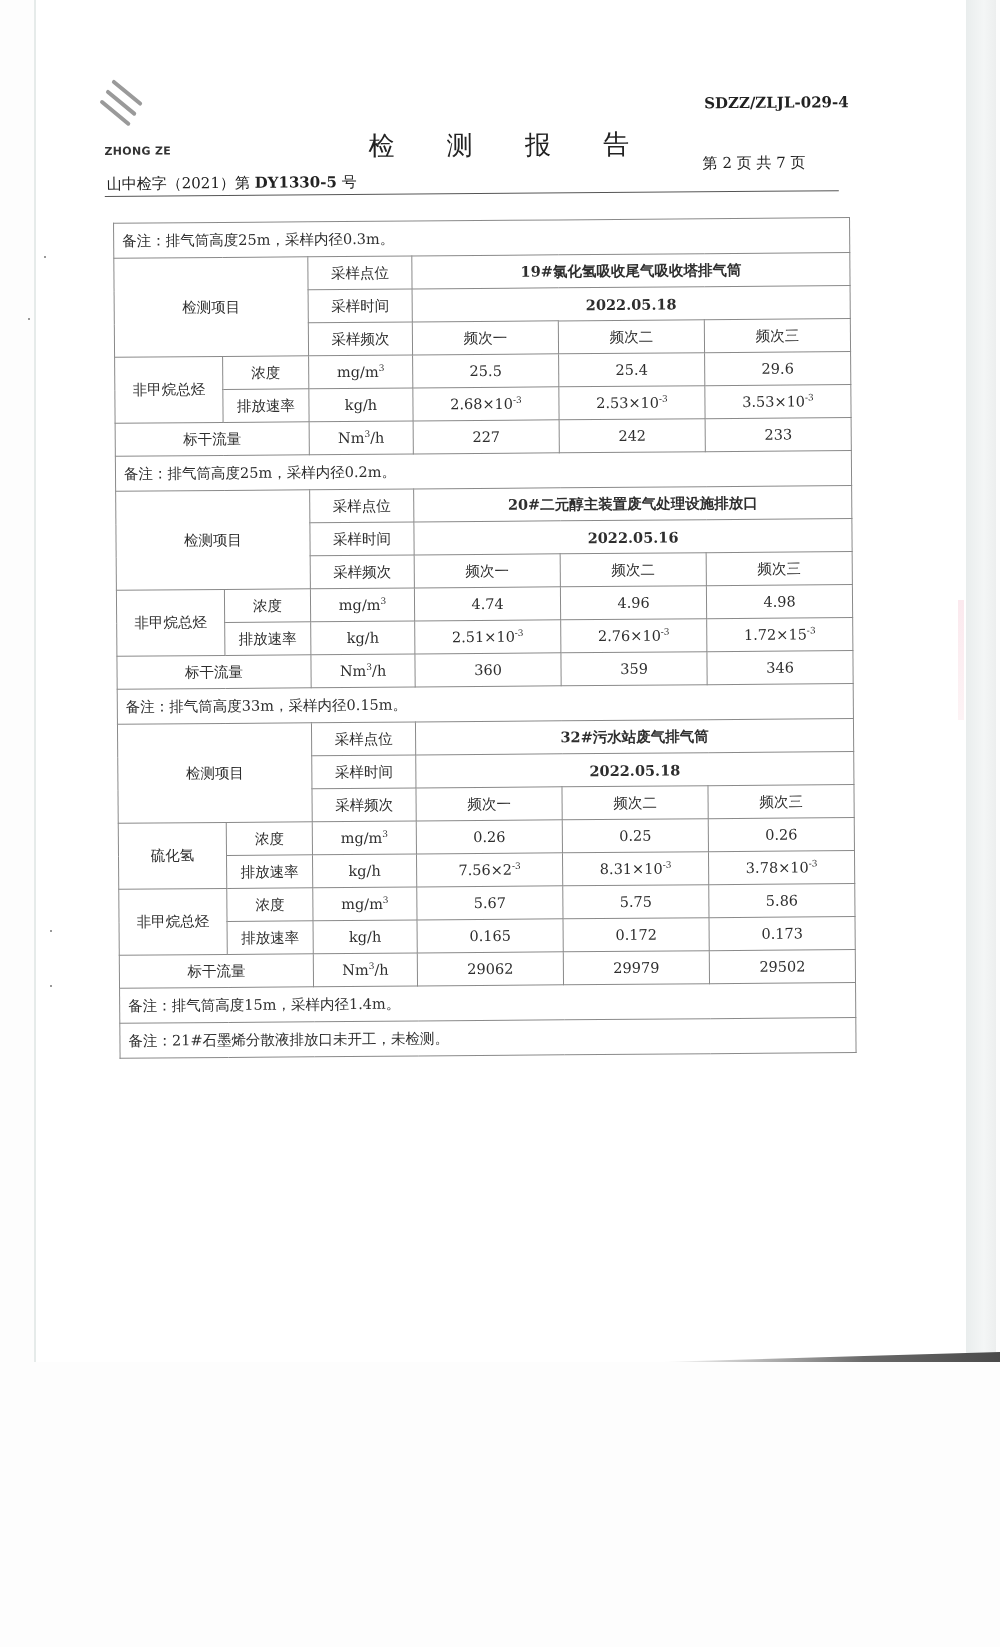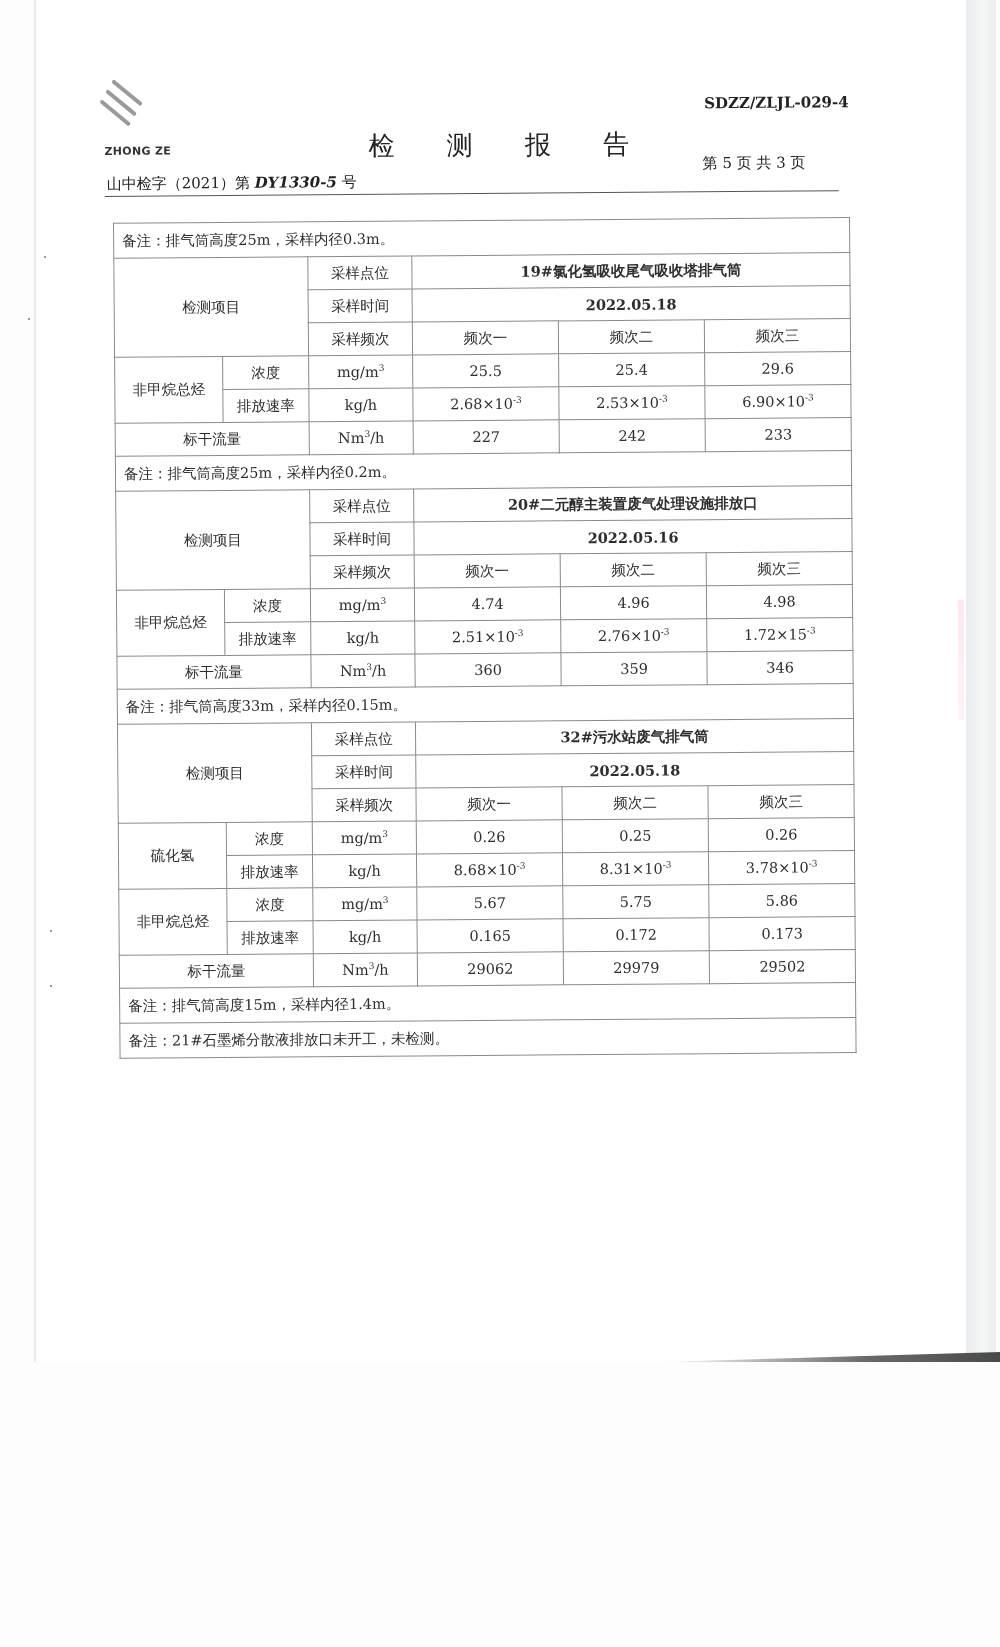--- a/index.html
+++ b/index.html
@@ -41,21 +41,21 @@
   }
   .doc-code {
     position: absolute; left: 708px; top: 96px; font-size: 15px; font-weight: bold; color: #222;
   }
   .doc-title {
     position: absolute; left: 372px; top: 128px; font-size: 26px; letter-spacing: 22px; color: #222;
   }
   .report-no {
     position: absolute; left: 110px; top: 172px; font-size: 15px; color: #222;
   }
-  .report-no b { font-weight: bold; font-style: italic; }
+  .report-no b { font-weight: bold; }
   .page-info {
     position: absolute; left: 706px; top: 156px; font-size: 15px; color: #222;
   }
   .header-rule {
     position: absolute; left: 108px; top: 193px; width: 734px; height: 0;
     border-top: 1.5px solid #555;
   }
   table.rpt {
     position: absolute; left: 116px; top: 220px; width: 736px;
     border-collapse: collapse; table-layout: fixed;
@@ -87,21 +87,21 @@
     <div class="bar" style="left:-8px; top:28px;"></div>
   </div>
   <div class="logo-text">ZHONG ZE</div>
   <div class="doc-code">SDZZ/ZLJL-029-4</div>
   <div class="doc-title">检 测 报 告</div>
   <div class="report-no">
     <span>山中检字（2021）第</span>
     <b>DY1330-5</b>
     <span>号</span>
   </div>
-  <div class="page-info">第 5 页  共 3 页</div>
+  <div class="page-info">第 2 页  共 7 页</div>
   <div class="header-rule"></div>
 
   <table class="rpt">
     <colgroup>
       <col style="width:108px">
         <col style="width:86px">
         <col style="width:104px">
       <col style="width:146px">
         <col style="width:146px">
         <col style="width:146px">
@@ -133,21 +133,21 @@
         <td><span>mg/m</span><sup>3</sup></td>
         <td>25.5</td>
         <td>25.4</td>
         <td>29.6</td>
       </tr>
       <tr>
         <td>排放速率</td>
         <td>kg/h</td>
         <td><span>2.68×10</span><sup>-3</sup></td>
         <td><span>2.53×10</span><sup>-3</sup></td>
-        <td><span>6.90×10</span><sup>-3</sup></td>
+        <td><span>3.53×10</span><sup>-3</sup></td>
       </tr>
       <tr>
         <td colspan="2">标干流量</td>
         <td><span>Nm</span><sup>3</sup><span>/h</span></td>
         <td>227</td>
         <td>242</td>
         <td>233</td>
       </tr>
       <tr>
         <td class="note" colspan="6">备注：排气筒高度25m，采样内径0.2m。</td>
@@ -213,21 +213,21 @@
         <td rowspan="2">硫化氢</td>
         <td>浓度</td>
         <td><span>mg/m</span><sup>3</sup></td>
         <td>0.26</td>
         <td>0.25</td>
         <td>0.26</td>
       </tr>
       <tr>
         <td>排放速率</td>
         <td>kg/h</td>
-        <td><span>8.68×10</span><sup>-3</sup></td>
+        <td><span>7.56×2</span><sup>-3</sup></td>
         <td><span>8.31×10</span><sup>-3</sup></td>
         <td><span>3.78×10</span><sup>-3</sup></td>
       </tr>
       <tr>
         <td rowspan="2">非甲烷总烃</td>
         <td>浓度</td>
         <td><span>mg/m</span><sup>3</sup></td>
         <td>5.67</td>
         <td>5.75</td>
         <td>5.86</td>

